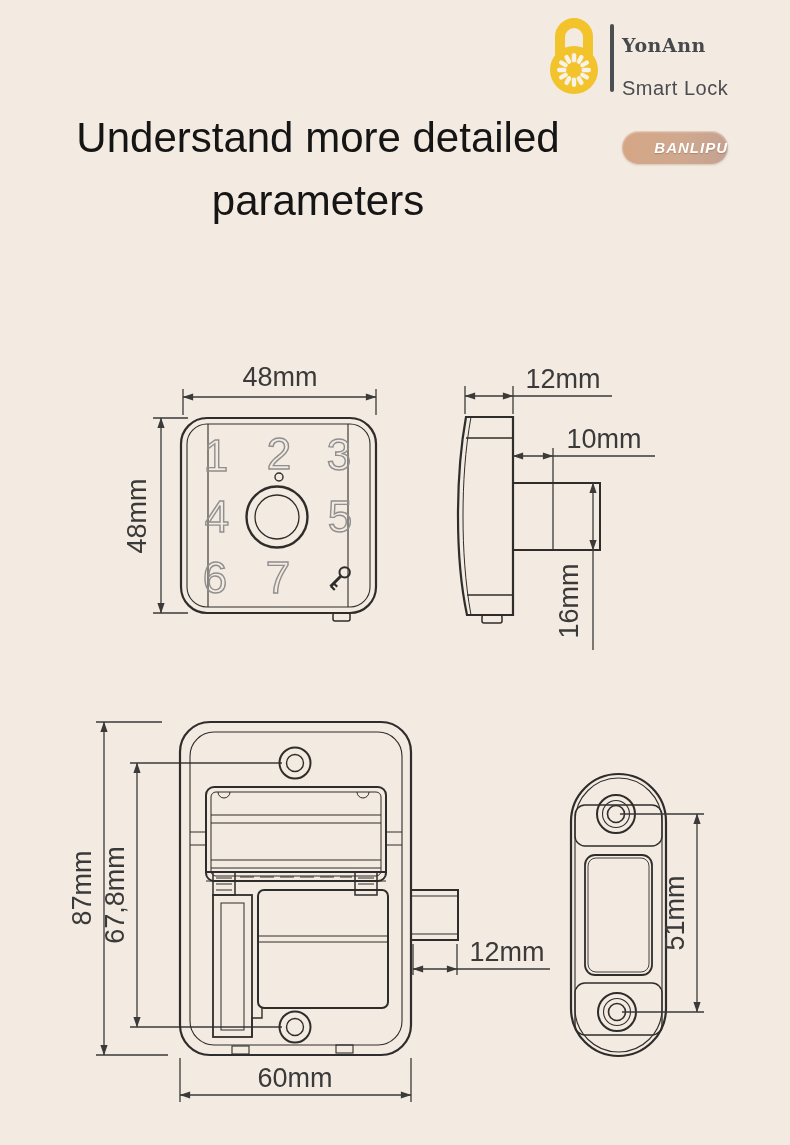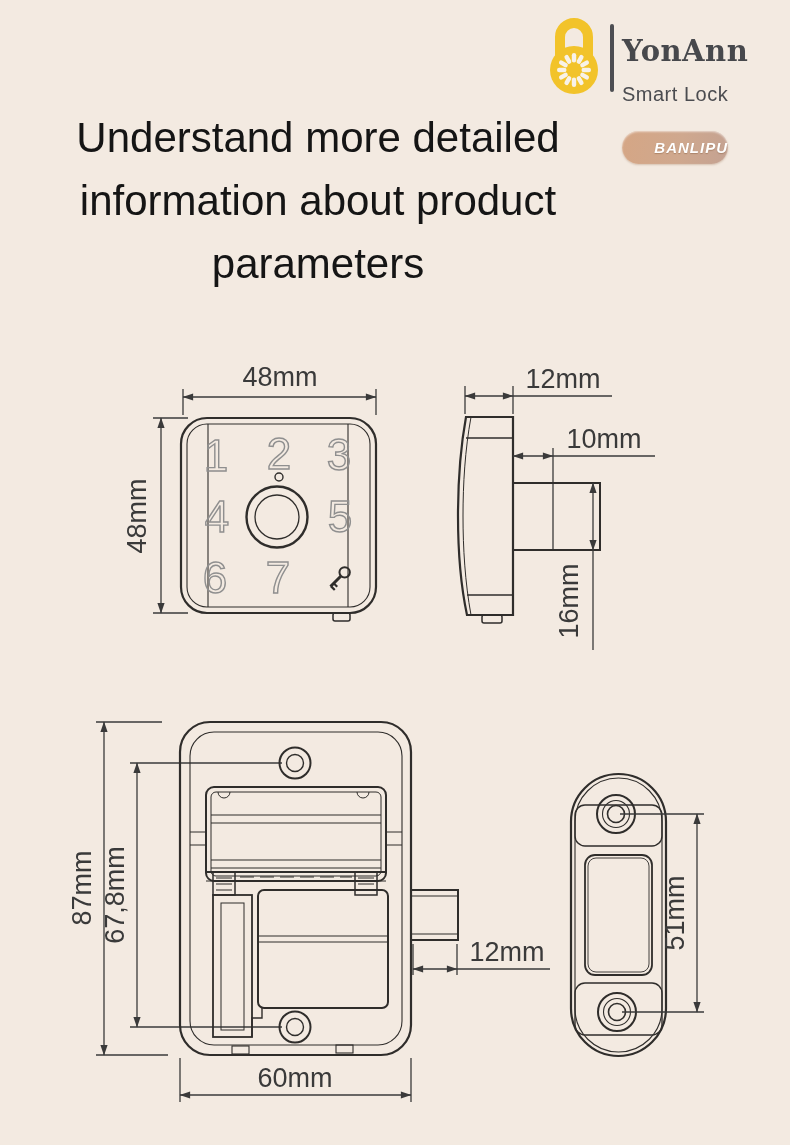--- a/index.html
+++ b/index.html
@@ -2,21 +2,21 @@
 <html><head>
 <meta charset="utf-8">
 <style>
   html,body{margin:0;padding:0;}
   .canvas{position:relative;width:790px;height:1145px;background:#f3eae1;overflow:hidden;
           font-family:"Liberation Sans",sans-serif;}
   
   .logo-lock{position:absolute;left:550px;top:18px;}
   .logo-divider{position:absolute;left:610px;top:24px;width:4px;height:68px;background:#4d4e52;border-radius:2px;}
   .brand-block{position:absolute;left:622px;top:31px;width:160px;color:#47484c;}
-  .brand-name{font-family:"DejaVu Serif","Liberation Serif",serif;font-weight:bold;font-size:29px;line-height:28px;letter-spacing:.5px;margin-top:6px;}
+  .brand-name{font-family:"DejaVu Serif","Liberation Serif",serif;font-weight:bold;font-size:19px;line-height:28px;letter-spacing:.5px;}
   .brand-sub{font-size:20px;line-height:22px;margin-top:18px;letter-spacing:.5px;color:#4b4c50;}
   
   .title{position:absolute;left:8px;top:106px;width:620px;text-align:center;color:#151515;
          font-size:42px;line-height:63px;font-weight:400;}
   
   .badge{position:absolute;left:622px;top:131px;width:106px;height:33px;border-radius:17px;
          background:linear-gradient(100deg,#d5a685 0%,#cfa88e 55%,#c4a292 100%);
          box-shadow:inset 0 1px 2px rgba(255,255,255,.55), 0 1px 2px rgba(160,120,90,.35);
          display:flex;align-items:center;justify-content:flex-end;}
   .badge span{color:#fff;font-style:italic;font-weight:bold;font-size:15px;letter-spacing:1px;
@@ -55,21 +55,20 @@
     </g>
   </svg>
   <div class="logo-divider"></div>
   <div class="brand-block">
     <div class="brand-name">YonAnn</div>
     <div class="brand-sub">Smart Lock</div>
   </div>
 
   <div class="title">
     <div>Understand more detailed</div>
-    <div>information about product</div>
     <div>parameters</div>
   </div>
   <div class="badge">
     <span>BANLIPU</span>
   </div>
 
   <svg class="draw" width="790" height="1145" viewBox="0 0 790 1145">
     <defs>
       <marker id="ar" markerWidth="12" markerHeight="10" refX="10.6" refY="5" orient="auto-start-reverse" markerUnits="userSpaceOnUse">
         <path d="M0.5,1.4 L11,5 L0.5,8.6 Z" fill="#3a3a3a"></path>

